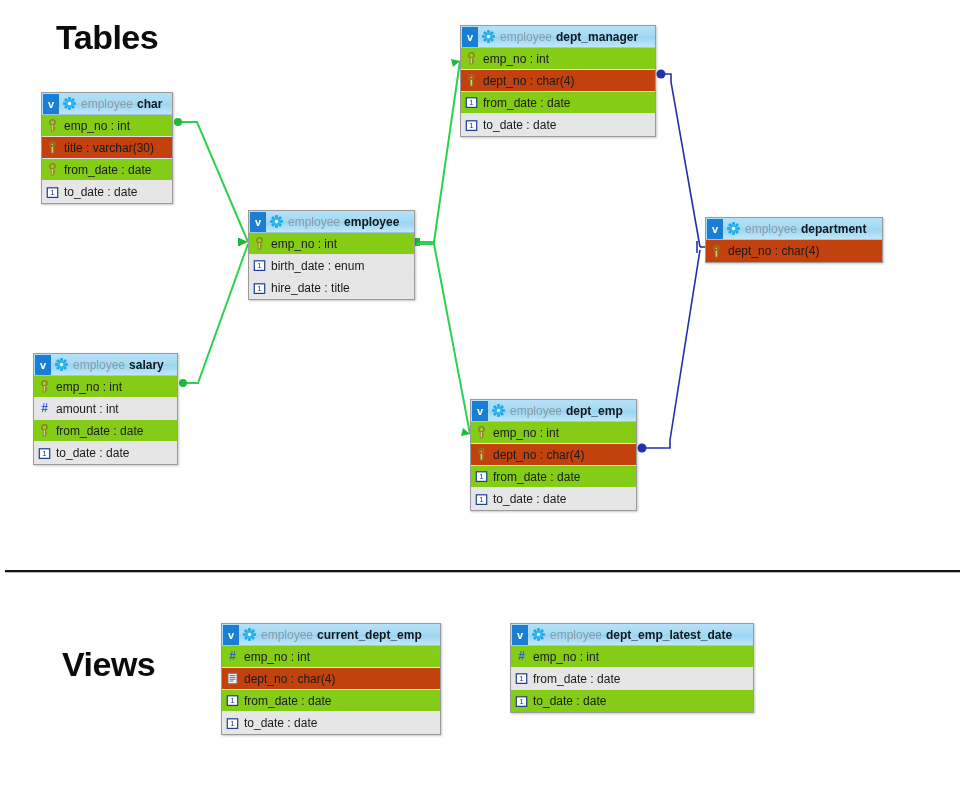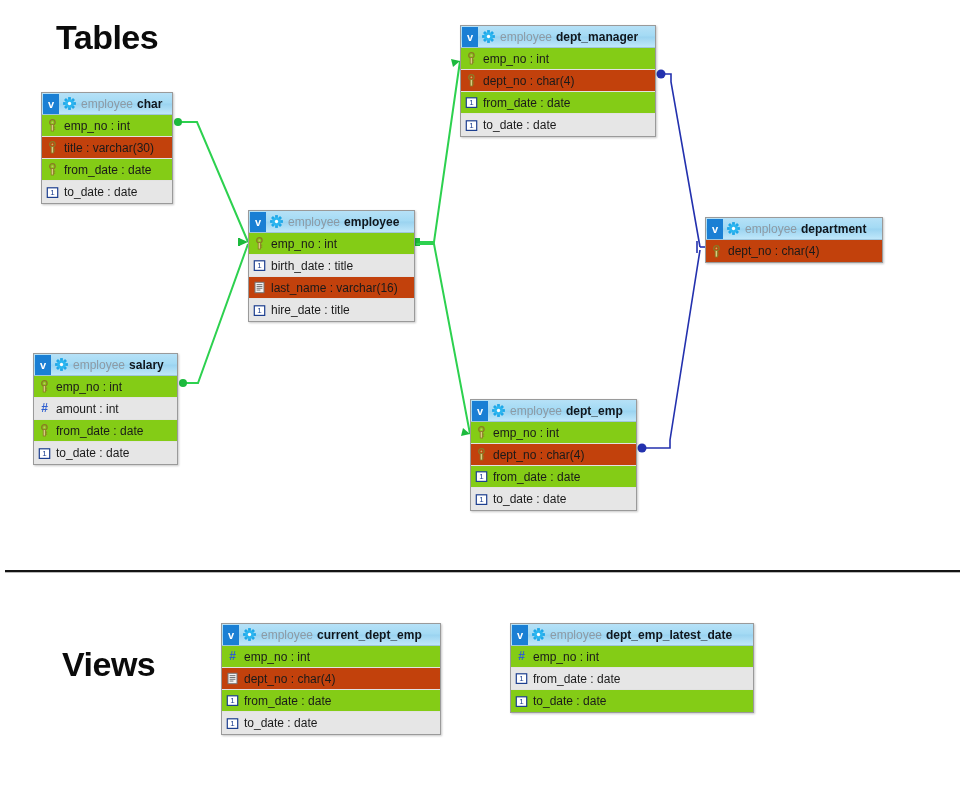--- a/index.html
+++ b/index.html
@@ -276,206 +276,196 @@
             <rect x="7.4" y="7.6" width="1.8" height="1" fill="#8a7a25"></rect>
             <rect x="7.4" y="9.6" width="1.8" height="1" fill="#8a7a25"></rect>
           </svg>
           <span class="rlabel">emp_no : int</span>
         </div>
         <div class="ent-row r-gray">
           <svg viewBox="0 0 13 13" class="ricon">
             <rect x="1.3" y="1.8" width="10.4" height="9.6" fill="#ffffff" stroke="#1d3f8f" stroke-width="1.2"></rect>
             <text x="6.5" y="9.4" font-size="8" text-anchor="middle" fill="#1d3f8f" font-family="Liberation Sans, sans-serif">1</text>
           </svg>
-          <span class="rlabel">birth_date : title</span>
+          <span class="rlabel">birth_date : enum</span>
+        </div>
+        <div class="ent-row r-gray">
+          <svg viewBox="0 0 13 13" class="ricon">
+            <rect x="1.3" y="1.8" width="10.4" height="9.6" fill="#ffffff" stroke="#1d3f8f" stroke-width="1.2"></rect>
+            <text x="6.5" y="9.4" font-size="8" text-anchor="middle" fill="#1d3f8f" font-family="Liberation Sans, sans-serif">1</text>
+          </svg>
+          <span class="rlabel">hire_date : title</span>
+        </div>
+      </div>
+      <div class="entity" style="left: 705px; top: 217px; width: 178px;">
+        <div class="ent-head">
+          <span class="vbadge">v</span>
+          <svg viewBox="0 0 14 14" class="gear" width="13" height="13">
+            <rect x="10.9" y="5.5" width="3" height="3" fill="#1ea7e8" transform="rotate(0,12.4,7)"></rect>
+            <rect x="9.318376618407356" y="9.318376618407356" width="3" height="3" fill="#1ea7e8" transform="rotate(45,10.818376618407356,10.818376618407356)"></rect>
+            <rect x="5.5" y="10.9" width="3" height="3" fill="#1ea7e8" transform="rotate(90,7,12.4)"></rect>
+            <rect x="1.6816233815926434" y="9.318376618407356" width="3" height="3" fill="#1ea7e8" transform="rotate(135,3.1816233815926434,10.818376618407356)"></rect>
+            <rect x="0.09999999999999964" y="5.500000000000001" width="3" height="3" fill="#1ea7e8" transform="rotate(180,1.5999999999999996,7.000000000000001)"></rect>
+            <rect x="1.6816233815926425" y="1.6816233815926434" width="3" height="3" fill="#1ea7e8" transform="rotate(225,3.1816233815926425,3.1816233815926434)"></rect>
+            <rect x="5.499999999999999" y="0.09999999999999964" width="3" height="3" fill="#1ea7e8" transform="rotate(270,6.999999999999999,1.5999999999999996)"></rect>
+            <rect x="9.318376618407356" y="1.6816233815926425" width="3" height="3" fill="#1ea7e8" transform="rotate(315,10.818376618407356,3.1816233815926425)"></rect>
+            <circle cx="7" cy="7" r="4.4" fill="#2bb6f0"></circle>
+            <circle cx="7" cy="7" r="1.8" fill="#ffffff"></circle>
+          </svg>
+          <span class="schema">employee</span>
+          <span class="tname">department</span>
+        </div>
+        <div class="ent-row r-pink">
+          <svg viewBox="0 0 13 13" class="ricon">
+            <circle cx="6.4" cy="3.4" r="2.7" fill="none" stroke="#8a7a25" stroke-width="1.3"></circle>
+            <circle cx="6.4" cy="3.4" r="0.9" fill="#c9bb6a"></circle>
+            <rect x="5.2" y="5.6" width="2.4" height="6.4" fill="#d8cc82" stroke="#8a7a25" stroke-width="0.8"></rect>
+            <rect x="7.4" y="7.6" width="1.8" height="1" fill="#8a7a25"></rect>
+            <rect x="7.4" y="9.6" width="1.8" height="1" fill="#8a7a25"></rect>
+          </svg>
+          <span class="rlabel">dept_no : char(4)</span>
+        </div>
+      </div>
+      <div class="entity" style="left: 33px; top: 353px; width: 145px;">
+        <div class="ent-head">
+          <span class="vbadge">v</span>
+          <svg viewBox="0 0 14 14" class="gear" width="13" height="13">
+            <rect x="10.9" y="5.5" width="3" height="3" fill="#1ea7e8" transform="rotate(0,12.4,7)"></rect>
+            <rect x="9.318376618407356" y="9.318376618407356" width="3" height="3" fill="#1ea7e8" transform="rotate(45,10.818376618407356,10.818376618407356)"></rect>
+            <rect x="5.5" y="10.9" width="3" height="3" fill="#1ea7e8" transform="rotate(90,7,12.4)"></rect>
+            <rect x="1.6816233815926434" y="9.318376618407356" width="3" height="3" fill="#1ea7e8" transform="rotate(135,3.1816233815926434,10.818376618407356)"></rect>
+            <rect x="0.09999999999999964" y="5.500000000000001" width="3" height="3" fill="#1ea7e8" transform="rotate(180,1.5999999999999996,7.000000000000001)"></rect>
+            <rect x="1.6816233815926425" y="1.6816233815926434" width="3" height="3" fill="#1ea7e8" transform="rotate(225,3.1816233815926425,3.1816233815926434)"></rect>
+            <rect x="5.499999999999999" y="0.09999999999999964" width="3" height="3" fill="#1ea7e8" transform="rotate(270,6.999999999999999,1.5999999999999996)"></rect>
+            <rect x="9.318376618407356" y="1.6816233815926425" width="3" height="3" fill="#1ea7e8" transform="rotate(315,10.818376618407356,3.1816233815926425)"></rect>
+            <circle cx="7" cy="7" r="4.4" fill="#2bb6f0"></circle>
+            <circle cx="7" cy="7" r="1.8" fill="#ffffff"></circle>
+          </svg>
+          <span class="schema">employee</span>
+          <span class="tname">salary</span>
+        </div>
+        <div class="ent-row r-white">
+          <svg viewBox="0 0 13 13" class="ricon">
+            <circle cx="6.4" cy="3.4" r="2.7" fill="none" stroke="#8a7a25" stroke-width="1.3"></circle>
+            <circle cx="6.4" cy="3.4" r="0.9" fill="#c9bb6a"></circle>
+            <rect x="5.2" y="5.6" width="2.4" height="6.4" fill="#d8cc82" stroke="#8a7a25" stroke-width="0.8"></rect>
+            <rect x="7.4" y="7.6" width="1.8" height="1" fill="#8a7a25"></rect>
+            <rect x="7.4" y="9.6" width="1.8" height="1" fill="#8a7a25"></rect>
+          </svg>
+          <span class="rlabel">emp_no : int</span>
+        </div>
+        <div class="ent-row r-gray">
+          <svg viewBox="0 0 13 13" class="ricon">
+            <text x="6.5" y="10.4" font-size="12" text-anchor="middle" fill="#2f5fd0" font-weight="bold" font-family="Liberation Sans, sans-serif">#</text>
+          </svg>
+          <span class="rlabel">amount : int</span>
+        </div>
+        <div class="ent-row r-white">
+          <svg viewBox="0 0 13 13" class="ricon">
+            <circle cx="6.4" cy="3.4" r="2.7" fill="none" stroke="#8a7a25" stroke-width="1.3"></circle>
+            <circle cx="6.4" cy="3.4" r="0.9" fill="#c9bb6a"></circle>
+            <rect x="5.2" y="5.6" width="2.4" height="6.4" fill="#d8cc82" stroke="#8a7a25" stroke-width="0.8"></rect>
+            <rect x="7.4" y="7.6" width="1.8" height="1" fill="#8a7a25"></rect>
+            <rect x="7.4" y="9.6" width="1.8" height="1" fill="#8a7a25"></rect>
+          </svg>
+          <span class="rlabel">from_date : date</span>
+        </div>
+        <div class="ent-row r-gray">
+          <svg viewBox="0 0 13 13" class="ricon">
+            <rect x="1.3" y="1.8" width="10.4" height="9.6" fill="#ffffff" stroke="#1d3f8f" stroke-width="1.2"></rect>
+            <text x="6.5" y="9.4" font-size="8" text-anchor="middle" fill="#1d3f8f" font-family="Liberation Sans, sans-serif">1</text>
+          </svg>
+          <span class="rlabel">to_date : date</span>
+        </div>
+      </div>
+      <div class="entity" style="left: 470px; top: 399px; width: 167px;">
+        <div class="ent-head">
+          <span class="vbadge">v</span>
+          <svg viewBox="0 0 14 14" class="gear" width="13" height="13">
+            <rect x="10.9" y="5.5" width="3" height="3" fill="#1ea7e8" transform="rotate(0,12.4,7)"></rect>
+            <rect x="9.318376618407356" y="9.318376618407356" width="3" height="3" fill="#1ea7e8" transform="rotate(45,10.818376618407356,10.818376618407356)"></rect>
+            <rect x="5.5" y="10.9" width="3" height="3" fill="#1ea7e8" transform="rotate(90,7,12.4)"></rect>
+            <rect x="1.6816233815926434" y="9.318376618407356" width="3" height="3" fill="#1ea7e8" transform="rotate(135,3.1816233815926434,10.818376618407356)"></rect>
+            <rect x="0.09999999999999964" y="5.500000000000001" width="3" height="3" fill="#1ea7e8" transform="rotate(180,1.5999999999999996,7.000000000000001)"></rect>
+            <rect x="1.6816233815926425" y="1.6816233815926434" width="3" height="3" fill="#1ea7e8" transform="rotate(225,3.1816233815926425,3.1816233815926434)"></rect>
+            <rect x="5.499999999999999" y="0.09999999999999964" width="3" height="3" fill="#1ea7e8" transform="rotate(270,6.999999999999999,1.5999999999999996)"></rect>
+            <rect x="9.318376618407356" y="1.6816233815926425" width="3" height="3" fill="#1ea7e8" transform="rotate(315,10.818376618407356,3.1816233815926425)"></rect>
+            <circle cx="7" cy="7" r="4.4" fill="#2bb6f0"></circle>
+            <circle cx="7" cy="7" r="1.8" fill="#ffffff"></circle>
+          </svg>
+          <span class="schema">employee</span>
+          <span class="tname">dept_emp</span>
+        </div>
+        <div class="ent-row r-white">
+          <svg viewBox="0 0 13 13" class="ricon">
+            <circle cx="6.4" cy="3.4" r="2.7" fill="none" stroke="#8a7a25" stroke-width="1.3"></circle>
+            <circle cx="6.4" cy="3.4" r="0.9" fill="#c9bb6a"></circle>
+            <rect x="5.2" y="5.6" width="2.4" height="6.4" fill="#d8cc82" stroke="#8a7a25" stroke-width="0.8"></rect>
+            <rect x="7.4" y="7.6" width="1.8" height="1" fill="#8a7a25"></rect>
+            <rect x="7.4" y="9.6" width="1.8" height="1" fill="#8a7a25"></rect>
+          </svg>
+          <span class="rlabel">emp_no : int</span>
+        </div>
+        <div class="ent-row r-pink">
+          <svg viewBox="0 0 13 13" class="ricon">
+            <circle cx="6.4" cy="3.4" r="2.7" fill="none" stroke="#8a7a25" stroke-width="1.3"></circle>
+            <circle cx="6.4" cy="3.4" r="0.9" fill="#c9bb6a"></circle>
+            <rect x="5.2" y="5.6" width="2.4" height="6.4" fill="#d8cc82" stroke="#8a7a25" stroke-width="0.8"></rect>
+            <rect x="7.4" y="7.6" width="1.8" height="1" fill="#8a7a25"></rect>
+            <rect x="7.4" y="9.6" width="1.8" height="1" fill="#8a7a25"></rect>
+          </svg>
+          <span class="rlabel">dept_no : char(4)</span>
+        </div>
+        <div class="ent-row r-white">
+          <svg viewBox="0 0 13 13" class="ricon">
+            <rect x="1.3" y="1.8" width="10.4" height="9.6" fill="#ffffff" stroke="#1d3f8f" stroke-width="1.2"></rect>
+            <text x="6.5" y="9.4" font-size="8" text-anchor="middle" fill="#1d3f8f" font-family="Liberation Sans, sans-serif">1</text>
+          </svg>
+          <span class="rlabel">from_date : date</span>
+        </div>
+        <div class="ent-row r-gray">
+          <svg viewBox="0 0 13 13" class="ricon">
+            <rect x="1.3" y="1.8" width="10.4" height="9.6" fill="#ffffff" stroke="#1d3f8f" stroke-width="1.2"></rect>
+            <text x="6.5" y="9.4" font-size="8" text-anchor="middle" fill="#1d3f8f" font-family="Liberation Sans, sans-serif">1</text>
+          </svg>
+          <span class="rlabel">to_date : date</span>
+        </div>
+      </div>
+      <div class="entity" style="left: 221px; top: 623px; width: 220px;">
+        <div class="ent-head">
+          <span class="vbadge">v</span>
+          <svg viewBox="0 0 14 14" class="gear" width="13" height="13">
+            <rect x="10.9" y="5.5" width="3" height="3" fill="#1ea7e8" transform="rotate(0,12.4,7)"></rect>
+            <rect x="9.318376618407356" y="9.318376618407356" width="3" height="3" fill="#1ea7e8" transform="rotate(45,10.818376618407356,10.818376618407356)"></rect>
+            <rect x="5.5" y="10.9" width="3" height="3" fill="#1ea7e8" transform="rotate(90,7,12.4)"></rect>
+            <rect x="1.6816233815926434" y="9.318376618407356" width="3" height="3" fill="#1ea7e8" transform="rotate(135,3.1816233815926434,10.818376618407356)"></rect>
+            <rect x="0.09999999999999964" y="5.500000000000001" width="3" height="3" fill="#1ea7e8" transform="rotate(180,1.5999999999999996,7.000000000000001)"></rect>
+            <rect x="1.6816233815926425" y="1.6816233815926434" width="3" height="3" fill="#1ea7e8" transform="rotate(225,3.1816233815926425,3.1816233815926434)"></rect>
+            <rect x="5.499999999999999" y="0.09999999999999964" width="3" height="3" fill="#1ea7e8" transform="rotate(270,6.999999999999999,1.5999999999999996)"></rect>
+            <rect x="9.318376618407356" y="1.6816233815926425" width="3" height="3" fill="#1ea7e8" transform="rotate(315,10.818376618407356,3.1816233815926425)"></rect>
+            <circle cx="7" cy="7" r="4.4" fill="#2bb6f0"></circle>
+            <circle cx="7" cy="7" r="1.8" fill="#ffffff"></circle>
+          </svg>
+          <span class="schema">employee</span>
+          <span class="tname">current_dept_emp</span>
+        </div>
+        <div class="ent-row r-white">
+          <svg viewBox="0 0 13 13" class="ricon">
+            <text x="6.5" y="10.4" font-size="12" text-anchor="middle" fill="#2f5fd0" font-weight="bold" font-family="Liberation Sans, sans-serif">#</text>
+          </svg>
+          <span class="rlabel">emp_no : int</span>
         </div>
         <div class="ent-row r-pink">
           <svg viewBox="0 0 13 13" class="ricon">
             <rect x="2.0" y="1.3" width="9" height="10.4" fill="#f2f2f2" stroke="#777777" stroke-width="1"></rect>
             <rect x="3.6" y="3.2" width="5.8" height="0.9" fill="#666666"></rect>
             <rect x="3.6" y="5.0" width="5.8" height="0.9" fill="#666666"></rect>
             <rect x="3.6" y="6.8" width="5.8" height="0.9" fill="#666666"></rect>
             <rect x="3.6" y="8.6" width="3.8" height="0.9" fill="#666666"></rect>
           </svg>
-          <span class="rlabel">last_name : varchar(16)</span>
-        </div>
-        <div class="ent-row r-gray">
-          <svg viewBox="0 0 13 13" class="ricon">
-            <rect x="1.3" y="1.8" width="10.4" height="9.6" fill="#ffffff" stroke="#1d3f8f" stroke-width="1.2"></rect>
-            <text x="6.5" y="9.4" font-size="8" text-anchor="middle" fill="#1d3f8f" font-family="Liberation Sans, sans-serif">1</text>
-          </svg>
-          <span class="rlabel">hire_date : title</span>
-        </div>
-      </div>
-      <div class="entity" style="left: 705px; top: 217px; width: 178px;">
-        <div class="ent-head">
-          <span class="vbadge">v</span>
-          <svg viewBox="0 0 14 14" class="gear" width="13" height="13">
-            <rect x="10.9" y="5.5" width="3" height="3" fill="#1ea7e8" transform="rotate(0,12.4,7)"></rect>
-            <rect x="9.318376618407356" y="9.318376618407356" width="3" height="3" fill="#1ea7e8" transform="rotate(45,10.818376618407356,10.818376618407356)"></rect>
-            <rect x="5.5" y="10.9" width="3" height="3" fill="#1ea7e8" transform="rotate(90,7,12.4)"></rect>
-            <rect x="1.6816233815926434" y="9.318376618407356" width="3" height="3" fill="#1ea7e8" transform="rotate(135,3.1816233815926434,10.818376618407356)"></rect>
-            <rect x="0.09999999999999964" y="5.500000000000001" width="3" height="3" fill="#1ea7e8" transform="rotate(180,1.5999999999999996,7.000000000000001)"></rect>
-            <rect x="1.6816233815926425" y="1.6816233815926434" width="3" height="3" fill="#1ea7e8" transform="rotate(225,3.1816233815926425,3.1816233815926434)"></rect>
-            <rect x="5.499999999999999" y="0.09999999999999964" width="3" height="3" fill="#1ea7e8" transform="rotate(270,6.999999999999999,1.5999999999999996)"></rect>
-            <rect x="9.318376618407356" y="1.6816233815926425" width="3" height="3" fill="#1ea7e8" transform="rotate(315,10.818376618407356,3.1816233815926425)"></rect>
-            <circle cx="7" cy="7" r="4.4" fill="#2bb6f0"></circle>
-            <circle cx="7" cy="7" r="1.8" fill="#ffffff"></circle>
-          </svg>
-          <span class="schema">employee</span>
-          <span class="tname">department</span>
-        </div>
-        <div class="ent-row r-pink">
-          <svg viewBox="0 0 13 13" class="ricon">
-            <circle cx="6.4" cy="3.4" r="2.7" fill="none" stroke="#8a7a25" stroke-width="1.3"></circle>
-            <circle cx="6.4" cy="3.4" r="0.9" fill="#c9bb6a"></circle>
-            <rect x="5.2" y="5.6" width="2.4" height="6.4" fill="#d8cc82" stroke="#8a7a25" stroke-width="0.8"></rect>
-            <rect x="7.4" y="7.6" width="1.8" height="1" fill="#8a7a25"></rect>
-            <rect x="7.4" y="9.6" width="1.8" height="1" fill="#8a7a25"></rect>
-          </svg>
-          <span class="rlabel">dept_no : char(4)</span>
-        </div>
-      </div>
-      <div class="entity" style="left: 33px; top: 353px; width: 145px;">
-        <div class="ent-head">
-          <span class="vbadge">v</span>
-          <svg viewBox="0 0 14 14" class="gear" width="13" height="13">
-            <rect x="10.9" y="5.5" width="3" height="3" fill="#1ea7e8" transform="rotate(0,12.4,7)"></rect>
-            <rect x="9.318376618407356" y="9.318376618407356" width="3" height="3" fill="#1ea7e8" transform="rotate(45,10.818376618407356,10.818376618407356)"></rect>
-            <rect x="5.5" y="10.9" width="3" height="3" fill="#1ea7e8" transform="rotate(90,7,12.4)"></rect>
-            <rect x="1.6816233815926434" y="9.318376618407356" width="3" height="3" fill="#1ea7e8" transform="rotate(135,3.1816233815926434,10.818376618407356)"></rect>
-            <rect x="0.09999999999999964" y="5.500000000000001" width="3" height="3" fill="#1ea7e8" transform="rotate(180,1.5999999999999996,7.000000000000001)"></rect>
-            <rect x="1.6816233815926425" y="1.6816233815926434" width="3" height="3" fill="#1ea7e8" transform="rotate(225,3.1816233815926425,3.1816233815926434)"></rect>
-            <rect x="5.499999999999999" y="0.09999999999999964" width="3" height="3" fill="#1ea7e8" transform="rotate(270,6.999999999999999,1.5999999999999996)"></rect>
-            <rect x="9.318376618407356" y="1.6816233815926425" width="3" height="3" fill="#1ea7e8" transform="rotate(315,10.818376618407356,3.1816233815926425)"></rect>
-            <circle cx="7" cy="7" r="4.4" fill="#2bb6f0"></circle>
-            <circle cx="7" cy="7" r="1.8" fill="#ffffff"></circle>
-          </svg>
-          <span class="schema">employee</span>
-          <span class="tname">salary</span>
-        </div>
-        <div class="ent-row r-white">
-          <svg viewBox="0 0 13 13" class="ricon">
-            <circle cx="6.4" cy="3.4" r="2.7" fill="none" stroke="#8a7a25" stroke-width="1.3"></circle>
-            <circle cx="6.4" cy="3.4" r="0.9" fill="#c9bb6a"></circle>
-            <rect x="5.2" y="5.6" width="2.4" height="6.4" fill="#d8cc82" stroke="#8a7a25" stroke-width="0.8"></rect>
-            <rect x="7.4" y="7.6" width="1.8" height="1" fill="#8a7a25"></rect>
-            <rect x="7.4" y="9.6" width="1.8" height="1" fill="#8a7a25"></rect>
-          </svg>
-          <span class="rlabel">emp_no : int</span>
-        </div>
-        <div class="ent-row r-gray">
-          <svg viewBox="0 0 13 13" class="ricon">
-            <text x="6.5" y="10.4" font-size="12" text-anchor="middle" fill="#2f5fd0" font-weight="bold" font-family="Liberation Sans, sans-serif">#</text>
-          </svg>
-          <span class="rlabel">amount : int</span>
-        </div>
-        <div class="ent-row r-white">
-          <svg viewBox="0 0 13 13" class="ricon">
-            <circle cx="6.4" cy="3.4" r="2.7" fill="none" stroke="#8a7a25" stroke-width="1.3"></circle>
-            <circle cx="6.4" cy="3.4" r="0.9" fill="#c9bb6a"></circle>
-            <rect x="5.2" y="5.6" width="2.4" height="6.4" fill="#d8cc82" stroke="#8a7a25" stroke-width="0.8"></rect>
-            <rect x="7.4" y="7.6" width="1.8" height="1" fill="#8a7a25"></rect>
-            <rect x="7.4" y="9.6" width="1.8" height="1" fill="#8a7a25"></rect>
-          </svg>
-          <span class="rlabel">from_date : date</span>
-        </div>
-        <div class="ent-row r-gray">
-          <svg viewBox="0 0 13 13" class="ricon">
-            <rect x="1.3" y="1.8" width="10.4" height="9.6" fill="#ffffff" stroke="#1d3f8f" stroke-width="1.2"></rect>
-            <text x="6.5" y="9.4" font-size="8" text-anchor="middle" fill="#1d3f8f" font-family="Liberation Sans, sans-serif">1</text>
-          </svg>
-          <span class="rlabel">to_date : date</span>
-        </div>
-      </div>
-      <div class="entity" style="left: 470px; top: 399px; width: 167px;">
-        <div class="ent-head">
-          <span class="vbadge">v</span>
-          <svg viewBox="0 0 14 14" class="gear" width="13" height="13">
-            <rect x="10.9" y="5.5" width="3" height="3" fill="#1ea7e8" transform="rotate(0,12.4,7)"></rect>
-            <rect x="9.318376618407356" y="9.318376618407356" width="3" height="3" fill="#1ea7e8" transform="rotate(45,10.818376618407356,10.818376618407356)"></rect>
-            <rect x="5.5" y="10.9" width="3" height="3" fill="#1ea7e8" transform="rotate(90,7,12.4)"></rect>
-            <rect x="1.6816233815926434" y="9.318376618407356" width="3" height="3" fill="#1ea7e8" transform="rotate(135,3.1816233815926434,10.818376618407356)"></rect>
-            <rect x="0.09999999999999964" y="5.500000000000001" width="3" height="3" fill="#1ea7e8" transform="rotate(180,1.5999999999999996,7.000000000000001)"></rect>
-            <rect x="1.6816233815926425" y="1.6816233815926434" width="3" height="3" fill="#1ea7e8" transform="rotate(225,3.1816233815926425,3.1816233815926434)"></rect>
-            <rect x="5.499999999999999" y="0.09999999999999964" width="3" height="3" fill="#1ea7e8" transform="rotate(270,6.999999999999999,1.5999999999999996)"></rect>
-            <rect x="9.318376618407356" y="1.6816233815926425" width="3" height="3" fill="#1ea7e8" transform="rotate(315,10.818376618407356,3.1816233815926425)"></rect>
-            <circle cx="7" cy="7" r="4.4" fill="#2bb6f0"></circle>
-            <circle cx="7" cy="7" r="1.8" fill="#ffffff"></circle>
-          </svg>
-          <span class="schema">employee</span>
-          <span class="tname">dept_emp</span>
-        </div>
-        <div class="ent-row r-white">
-          <svg viewBox="0 0 13 13" class="ricon">
-            <circle cx="6.4" cy="3.4" r="2.7" fill="none" stroke="#8a7a25" stroke-width="1.3"></circle>
-            <circle cx="6.4" cy="3.4" r="0.9" fill="#c9bb6a"></circle>
-            <rect x="5.2" y="5.6" width="2.4" height="6.4" fill="#d8cc82" stroke="#8a7a25" stroke-width="0.8"></rect>
-            <rect x="7.4" y="7.6" width="1.8" height="1" fill="#8a7a25"></rect>
-            <rect x="7.4" y="9.6" width="1.8" height="1" fill="#8a7a25"></rect>
-          </svg>
-          <span class="rlabel">emp_no : int</span>
-        </div>
-        <div class="ent-row r-pink">
-          <svg viewBox="0 0 13 13" class="ricon">
-            <circle cx="6.4" cy="3.4" r="2.7" fill="none" stroke="#8a7a25" stroke-width="1.3"></circle>
-            <circle cx="6.4" cy="3.4" r="0.9" fill="#c9bb6a"></circle>
-            <rect x="5.2" y="5.6" width="2.4" height="6.4" fill="#d8cc82" stroke="#8a7a25" stroke-width="0.8"></rect>
-            <rect x="7.4" y="7.6" width="1.8" height="1" fill="#8a7a25"></rect>
-            <rect x="7.4" y="9.6" width="1.8" height="1" fill="#8a7a25"></rect>
-          </svg>
-          <span class="rlabel">dept_no : char(4)</span>
-        </div>
-        <div class="ent-row r-white">
-          <svg viewBox="0 0 13 13" class="ricon">
-            <rect x="1.3" y="1.8" width="10.4" height="9.6" fill="#ffffff" stroke="#1d3f8f" stroke-width="1.2"></rect>
-            <text x="6.5" y="9.4" font-size="8" text-anchor="middle" fill="#1d3f8f" font-family="Liberation Sans, sans-serif">1</text>
-          </svg>
-          <span class="rlabel">from_date : date</span>
-        </div>
-        <div class="ent-row r-gray">
-          <svg viewBox="0 0 13 13" class="ricon">
-            <rect x="1.3" y="1.8" width="10.4" height="9.6" fill="#ffffff" stroke="#1d3f8f" stroke-width="1.2"></rect>
-            <text x="6.5" y="9.4" font-size="8" text-anchor="middle" fill="#1d3f8f" font-family="Liberation Sans, sans-serif">1</text>
-          </svg>
-          <span class="rlabel">to_date : date</span>
-        </div>
-      </div>
-      <div class="entity" style="left: 221px; top: 623px; width: 220px;">
-        <div class="ent-head">
-          <span class="vbadge">v</span>
-          <svg viewBox="0 0 14 14" class="gear" width="13" height="13">
-            <rect x="10.9" y="5.5" width="3" height="3" fill="#1ea7e8" transform="rotate(0,12.4,7)"></rect>
-            <rect x="9.318376618407356" y="9.318376618407356" width="3" height="3" fill="#1ea7e8" transform="rotate(45,10.818376618407356,10.818376618407356)"></rect>
-            <rect x="5.5" y="10.9" width="3" height="3" fill="#1ea7e8" transform="rotate(90,7,12.4)"></rect>
-            <rect x="1.6816233815926434" y="9.318376618407356" width="3" height="3" fill="#1ea7e8" transform="rotate(135,3.1816233815926434,10.818376618407356)"></rect>
-            <rect x="0.09999999999999964" y="5.500000000000001" width="3" height="3" fill="#1ea7e8" transform="rotate(180,1.5999999999999996,7.000000000000001)"></rect>
-            <rect x="1.6816233815926425" y="1.6816233815926434" width="3" height="3" fill="#1ea7e8" transform="rotate(225,3.1816233815926425,3.1816233815926434)"></rect>
-            <rect x="5.499999999999999" y="0.09999999999999964" width="3" height="3" fill="#1ea7e8" transform="rotate(270,6.999999999999999,1.5999999999999996)"></rect>
-            <rect x="9.318376618407356" y="1.6816233815926425" width="3" height="3" fill="#1ea7e8" transform="rotate(315,10.818376618407356,3.1816233815926425)"></rect>
-            <circle cx="7" cy="7" r="4.4" fill="#2bb6f0"></circle>
-            <circle cx="7" cy="7" r="1.8" fill="#ffffff"></circle>
-          </svg>
-          <span class="schema">employee</span>
-          <span class="tname">current_dept_emp</span>
-        </div>
-        <div class="ent-row r-white">
-          <svg viewBox="0 0 13 13" class="ricon">
-            <text x="6.5" y="10.4" font-size="12" text-anchor="middle" fill="#2f5fd0" font-weight="bold" font-family="Liberation Sans, sans-serif">#</text>
-          </svg>
-          <span class="rlabel">emp_no : int</span>
-        </div>
-        <div class="ent-row r-pink">
-          <svg viewBox="0 0 13 13" class="ricon">
-            <rect x="2.0" y="1.3" width="9" height="10.4" fill="#f2f2f2" stroke="#777777" stroke-width="1"></rect>
-            <rect x="3.6" y="3.2" width="5.8" height="0.9" fill="#666666"></rect>
-            <rect x="3.6" y="5.0" width="5.8" height="0.9" fill="#666666"></rect>
-            <rect x="3.6" y="6.8" width="5.8" height="0.9" fill="#666666"></rect>
-            <rect x="3.6" y="8.6" width="3.8" height="0.9" fill="#666666"></rect>
-          </svg>
           <span class="rlabel">dept_no : char(4)</span>
         </div>
         <div class="ent-row r-white">
           <svg viewBox="0 0 13 13" class="ricon">
             <rect x="1.3" y="1.8" width="10.4" height="9.6" fill="#ffffff" stroke="#1d3f8f" stroke-width="1.2"></rect>
             <text x="6.5" y="9.4" font-size="8" text-anchor="middle" fill="#1d3f8f" font-family="Liberation Sans, sans-serif">1</text>
           </svg>
           <span class="rlabel">from_date : date</span>
         </div>
         <div class="ent-row r-gray">

